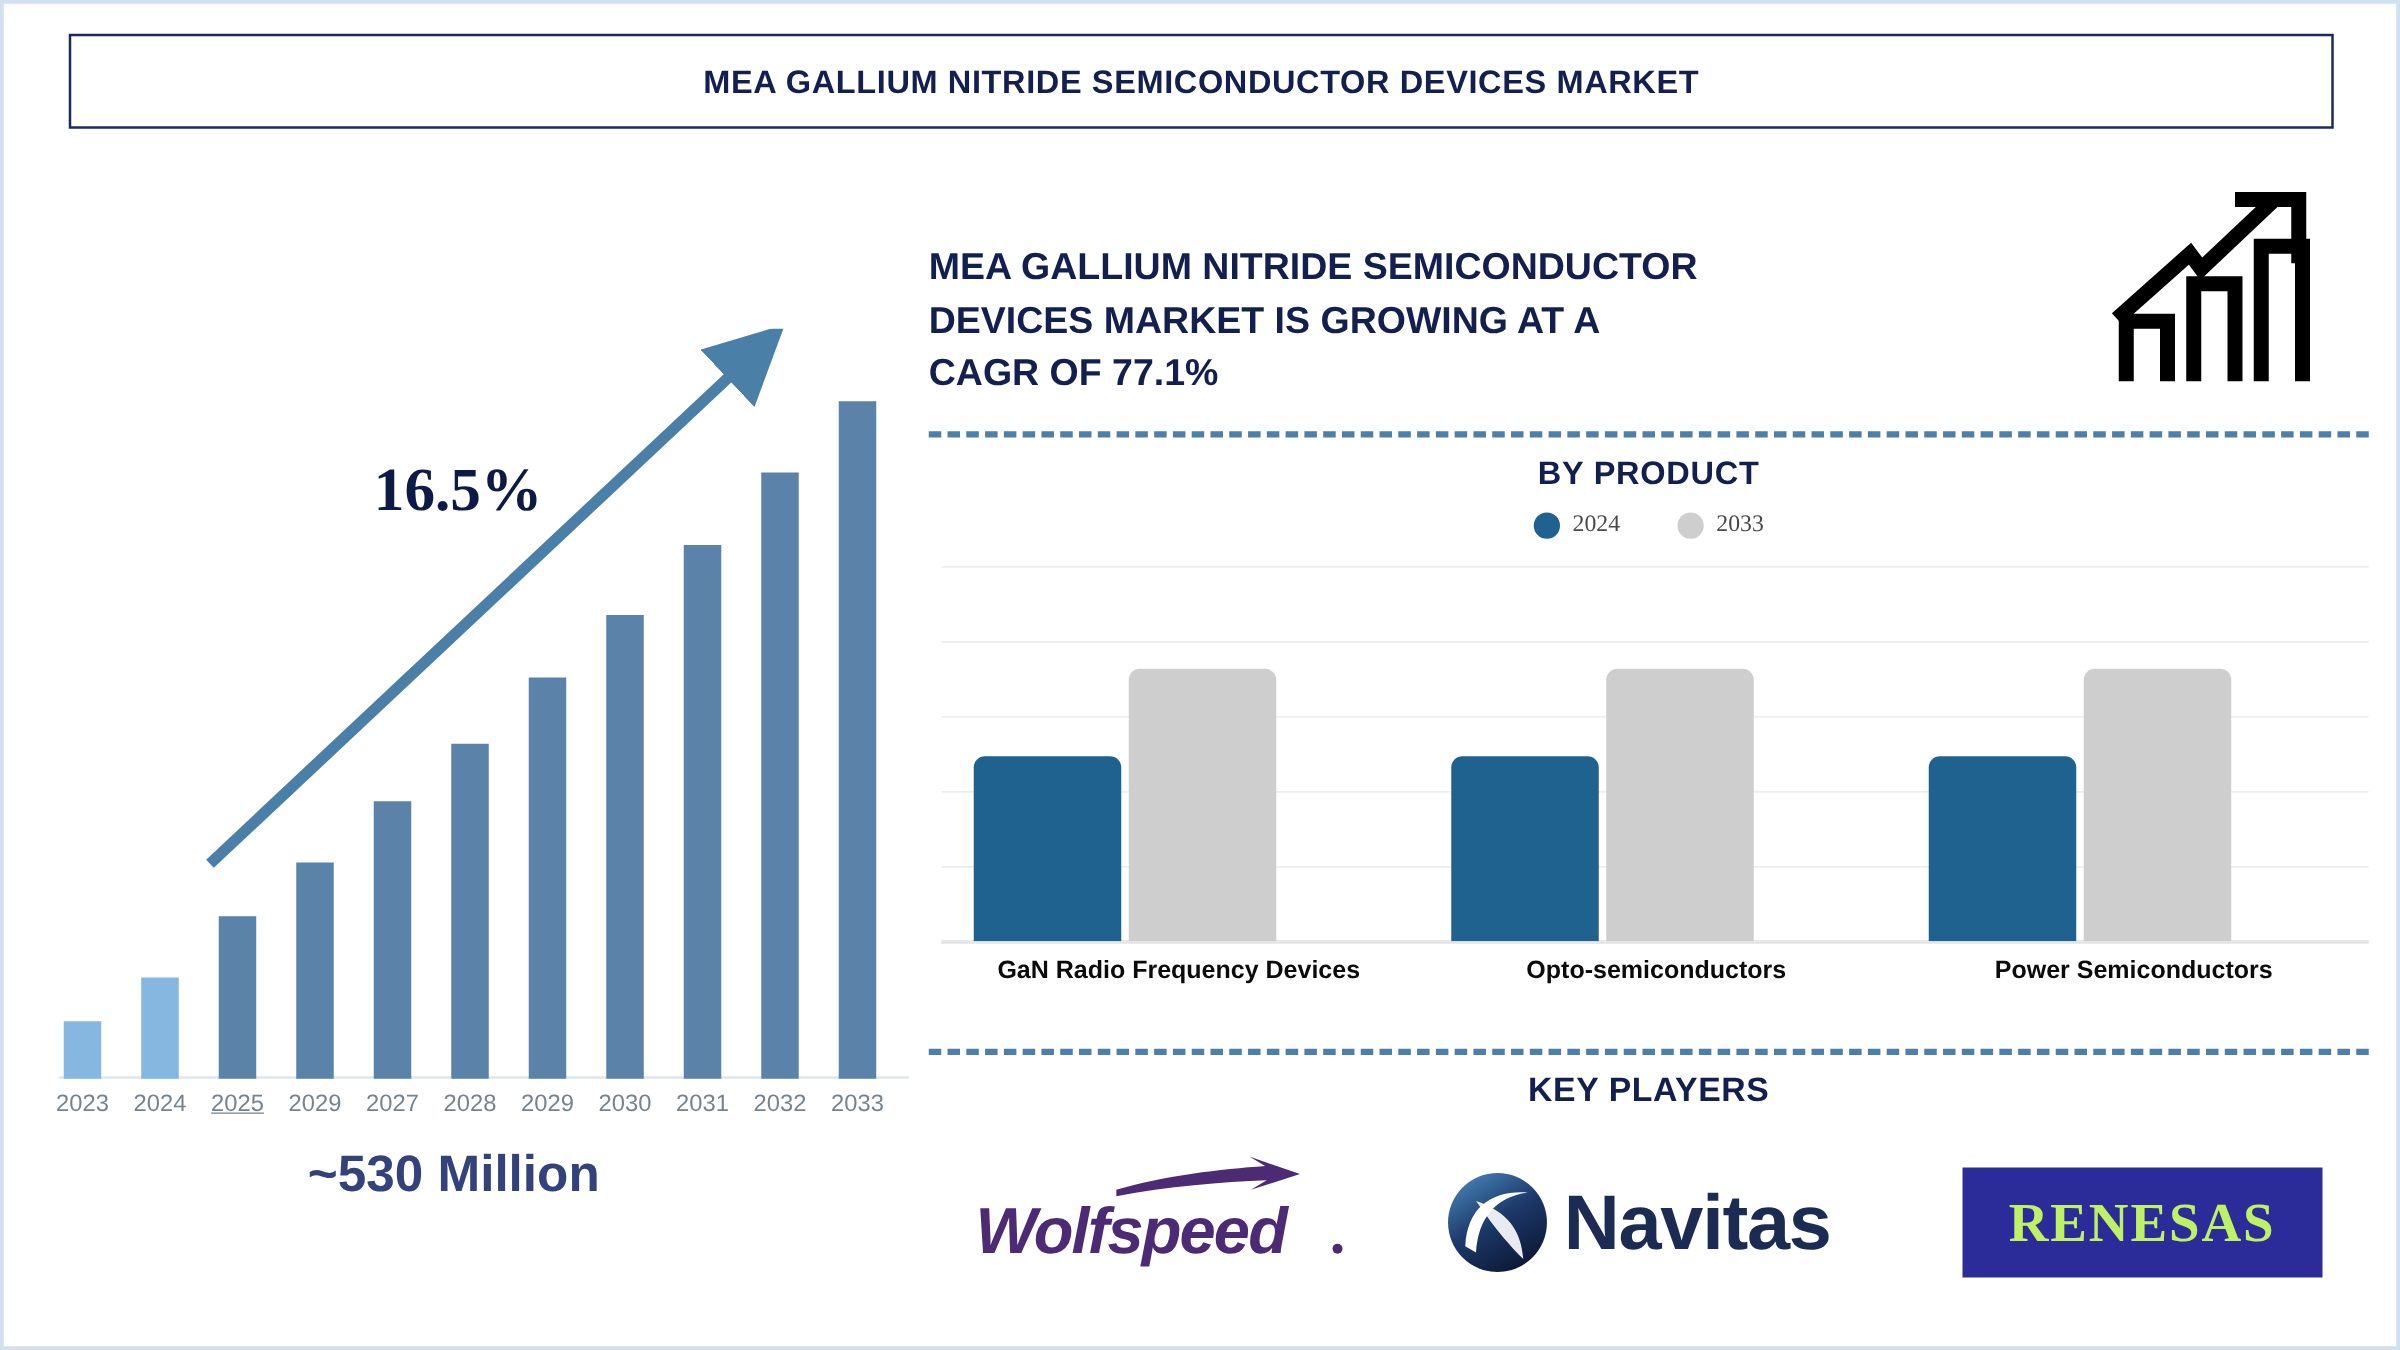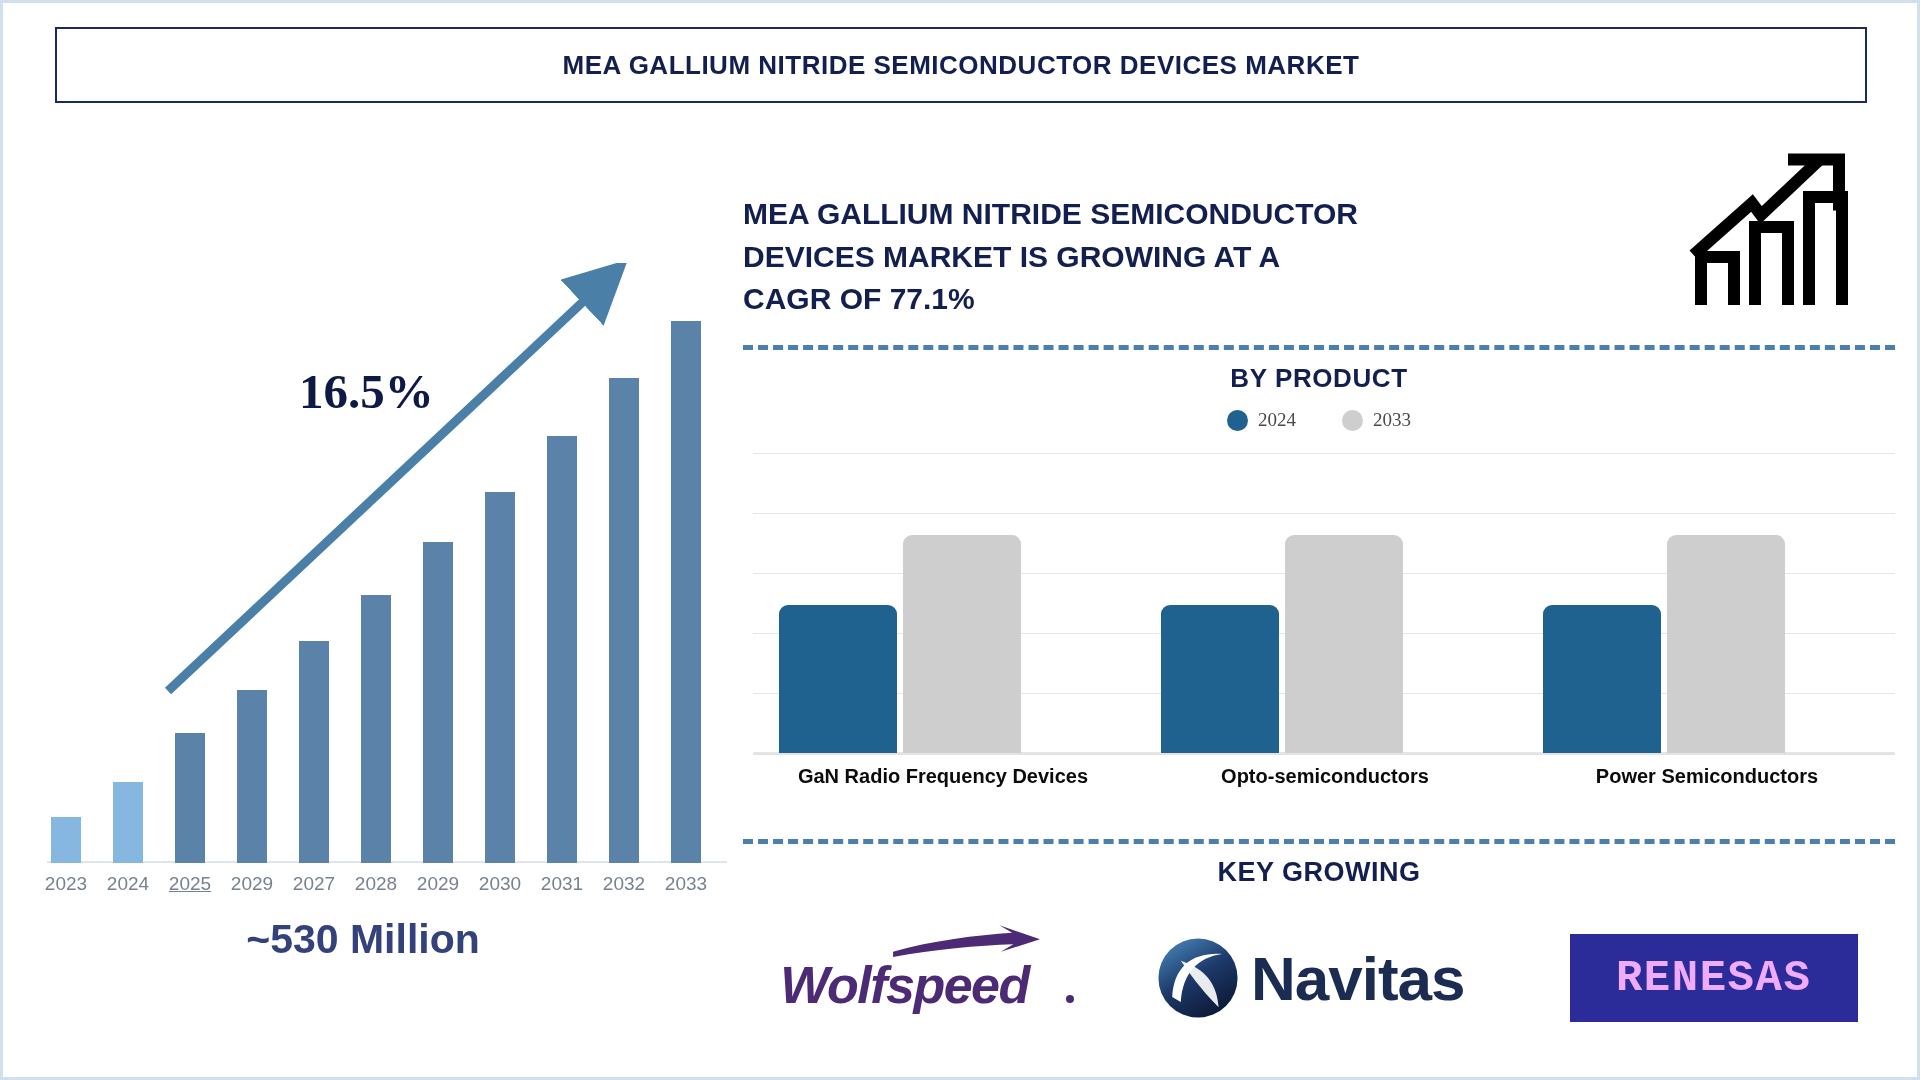--- a/index.html
+++ b/index.html
@@ -125,22 +125,22 @@
     font-family:"Liberation Sans", sans-serif;
     font-weight:bold; font-size:62px; color:#1b2b52;
     letter-spacing:-1px; margin-left:10px;
   }
   
   #logo-renesas {
     width:288px; height:88px; background:#2b2c9a;
     display:flex; align-items:center; justify-content:center;
   }
   #renesas-text {
-    color:#f0abfc; font-weight:bold; font-size:44px;
-    letter-spacing:1.5px; font-family:Liberation Mono, monospace;
+    color:#bef264; font-weight:bold; font-size:44px;
+    letter-spacing:1.5px; font-family:Liberation Serif, serif;
   }
 </style>
 </head>
 <body>
 
 <div id="frame">
 
   <div id="title-box">
     <div id="title-text">MEA GALLIUM NITRIDE SEMICONDUCTOR DEVICES MARKET</div>
   </div>
@@ -250,21 +250,21 @@
     <div id="prod-axis"></div>
 
     <div id="prod-labels">
       <div class="plab" style="left:10px;  width:360px;">GaN Radio Frequency Devices</div>
       <div class="plab" style="left:392px; width:360px;">Opto-semiconductors</div>
       <div class="plab" style="left:774px; width:360px;">Power Semiconductors</div>
     </div>
 
     <div class="dashline" id="dash2"></div>
 
-    <div id="key-players">KEY GROWING</div>
+    <div id="key-players">KEY PLAYERS</div>
 
     <div id="logos">
 
       <div class="logo-wrap">
         <div id="logo-wolfspeed">
           <svg viewBox="0 0 300 60" style="position:absolute;left:108px;top:-6px;width:190px;height:52px;">
             <path d="M8 44 C70 26, 140 18, 196 14 L176 2 L240 24 L178 44 L198 32 C142 34, 72 40, 8 52 Z" fill="#4c2a74"></path>
           </svg>
           <div id="wolfspeed-text">Wolfspeed</div>
           <div id="wolfspeed-dot"></div>

